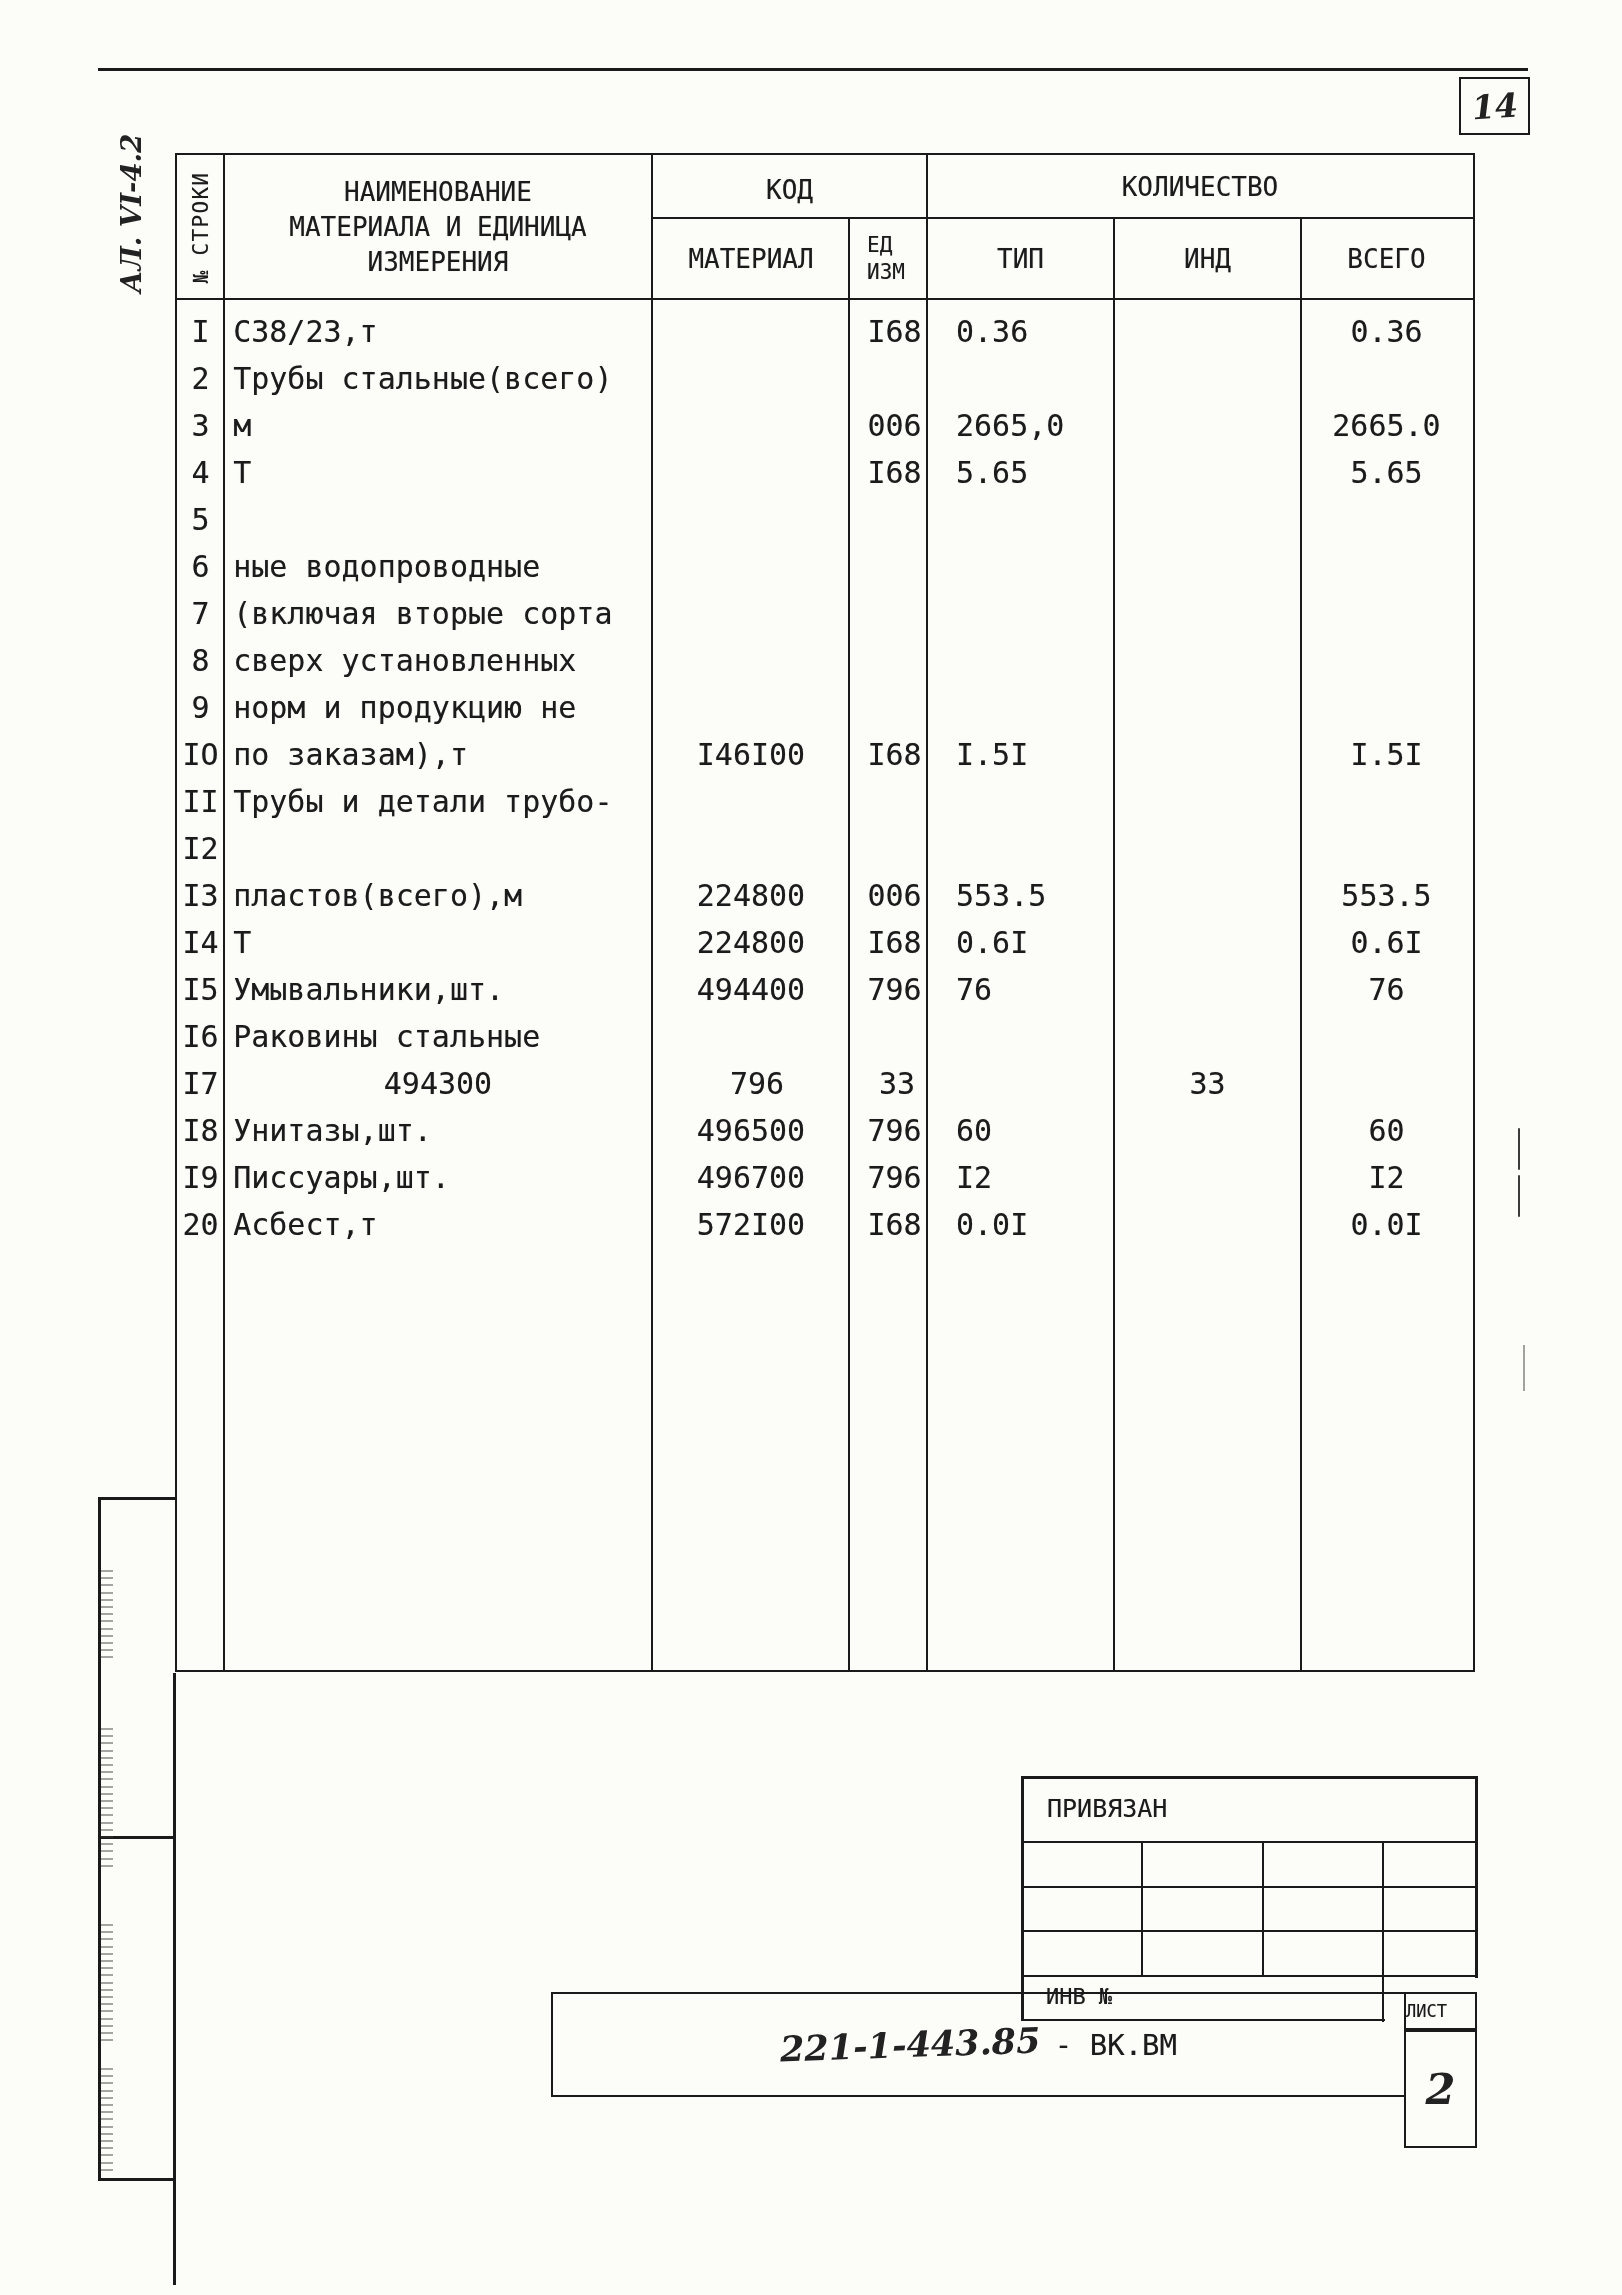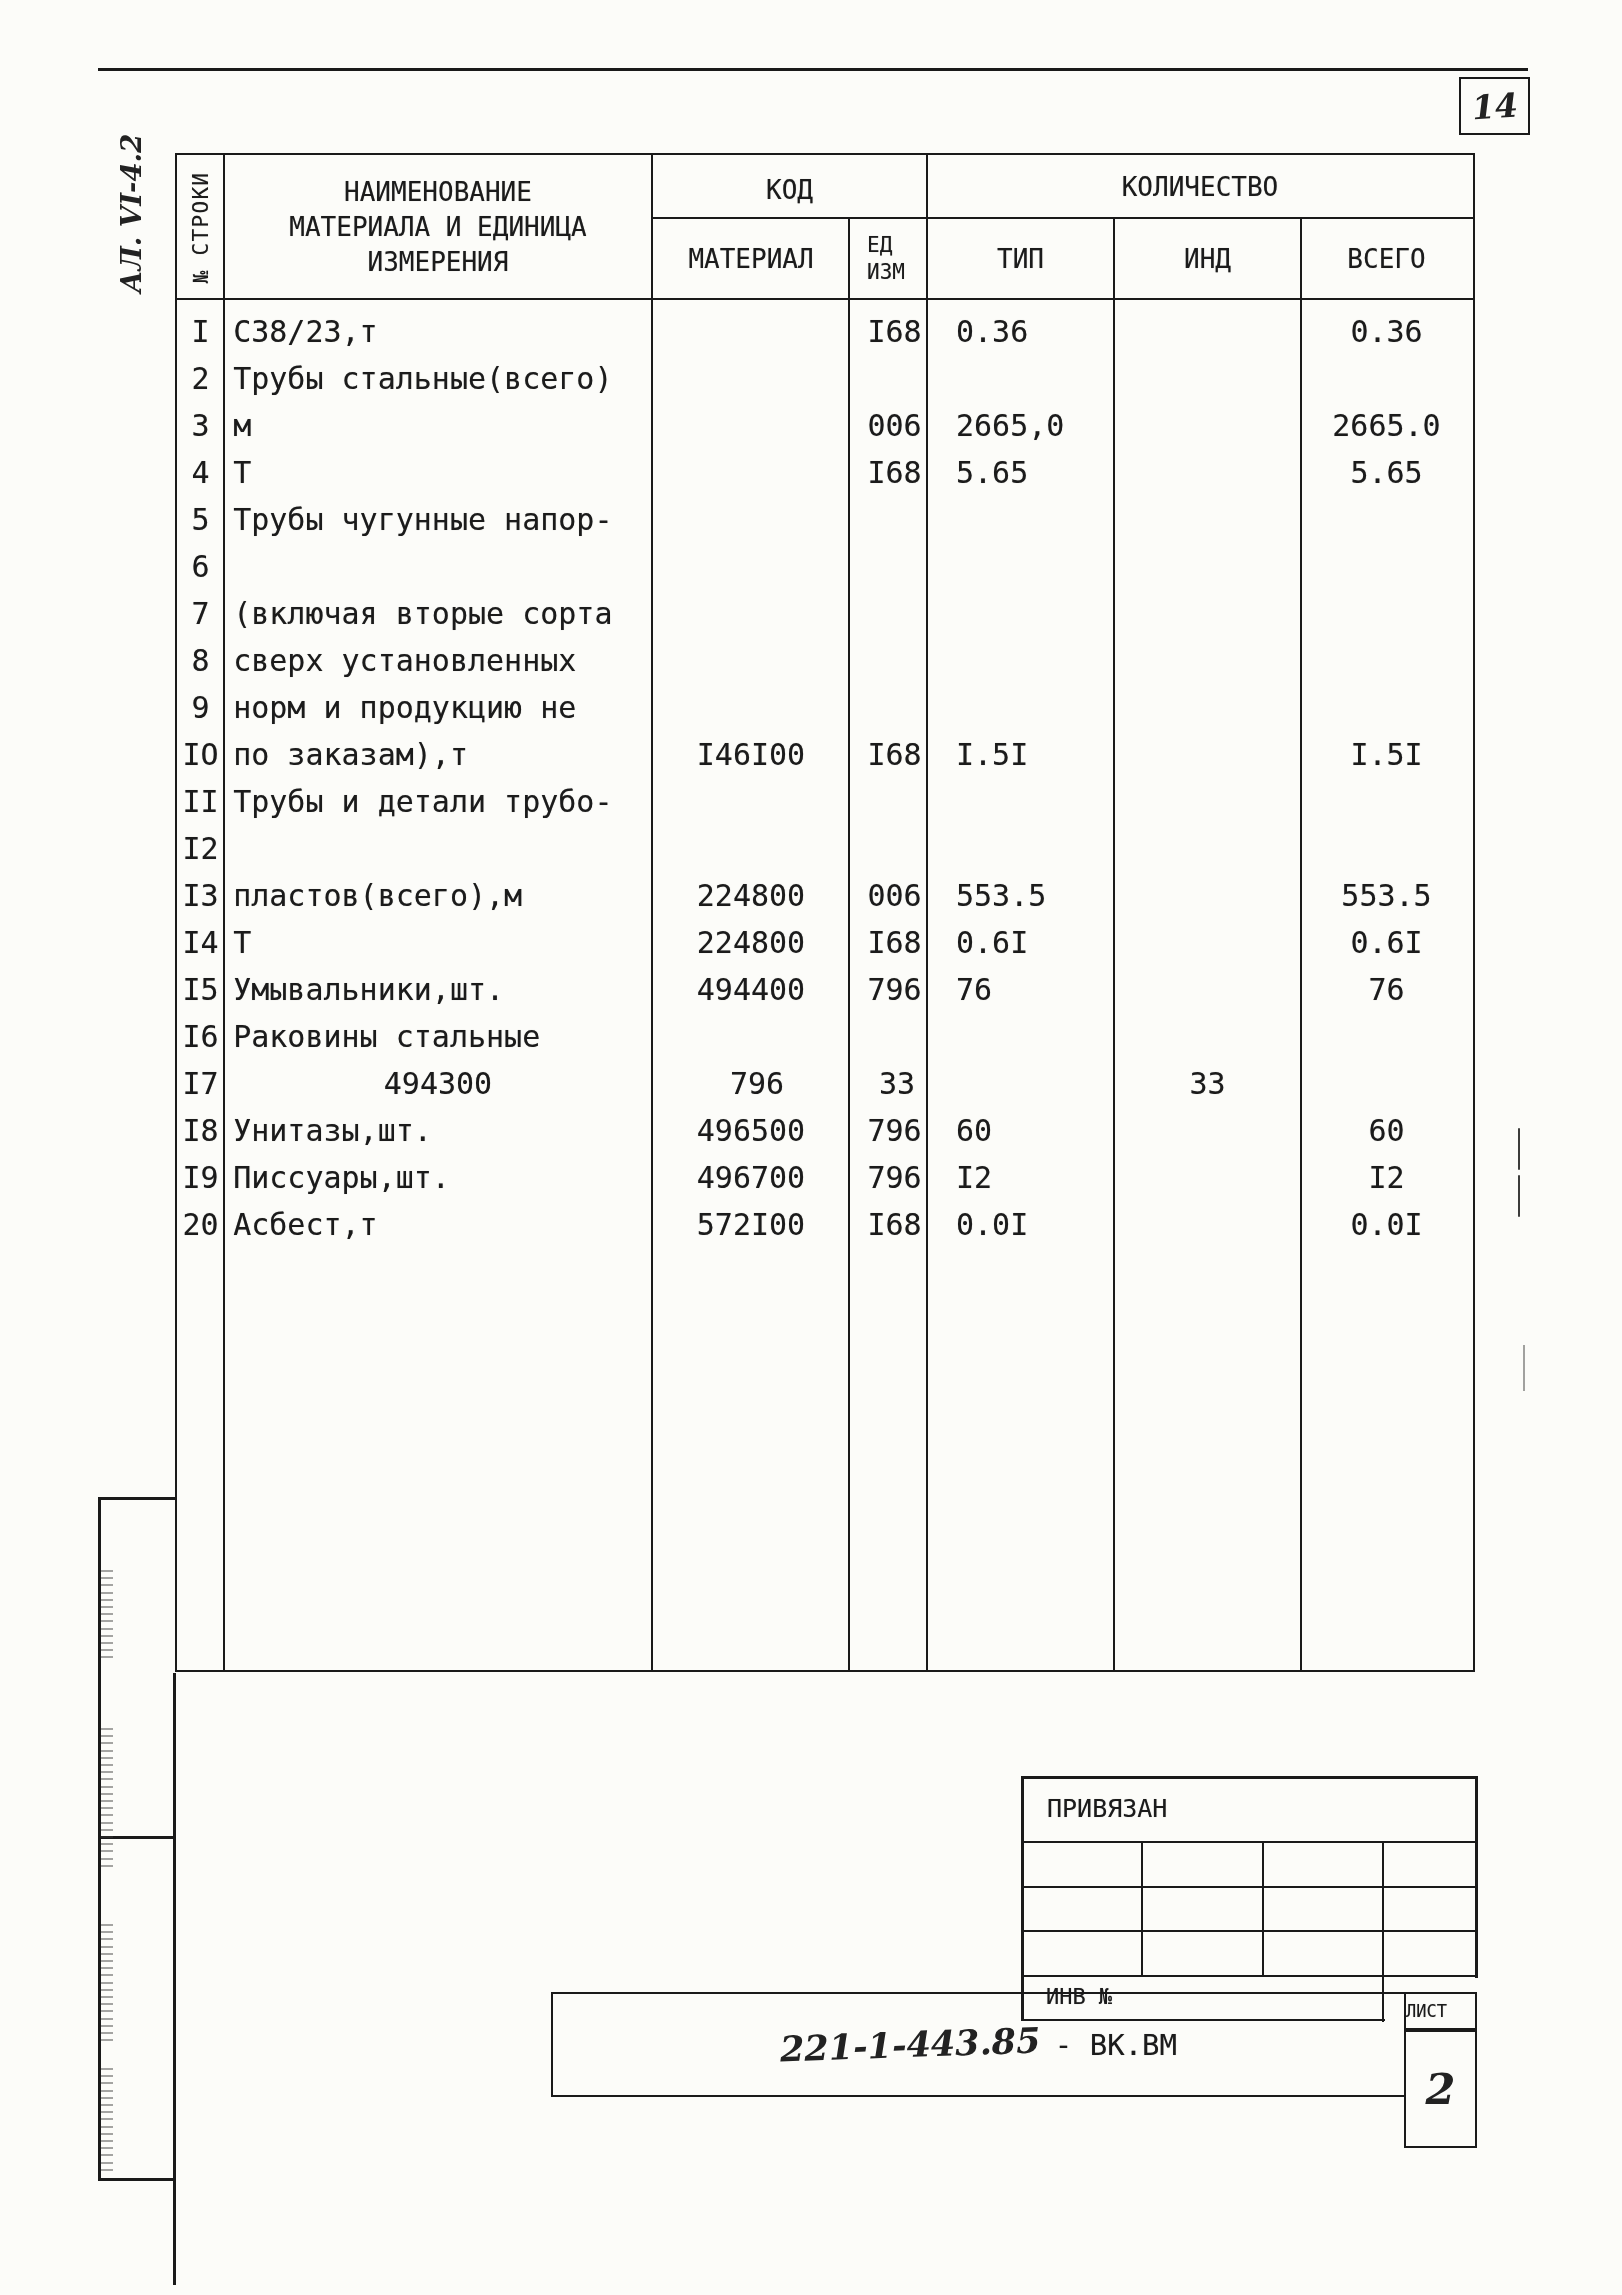--- a/index.html
+++ b/index.html
@@ -128,30 +128,30 @@
       <div class="c-name type">Т</div>
       <div class="c-mat type"></div>
       <div class="c-unit type">I68</div>
       <div class="c-type type">5.65</div>
       <div class="c-ind type"></div>
       <div class="c-total type">5.65</div>
     </div>
 
     <div class="trow">
       <div class="c-n type">5</div>
-      <div class="c-name type">Трубы чугунные напор-</div>
       <div class="c-mat type"></div>
       <div class="c-unit type"></div>
       <div class="c-type type"></div>
       <div class="c-ind type"></div>
       <div class="c-total type"></div>
     </div>
 
     <div class="trow">
       <div class="c-n type">6</div>
+      <div class="c-name type">ные водопроводные</div>
       <div class="c-mat type"></div>
       <div class="c-unit type"></div>
       <div class="c-type type"></div>
       <div class="c-ind type"></div>
       <div class="c-total type"></div>
     </div>
 
     <div class="trow">
       <div class="c-n type">7</div>
       <div class="c-name type">(включая вторые сорта</div>

